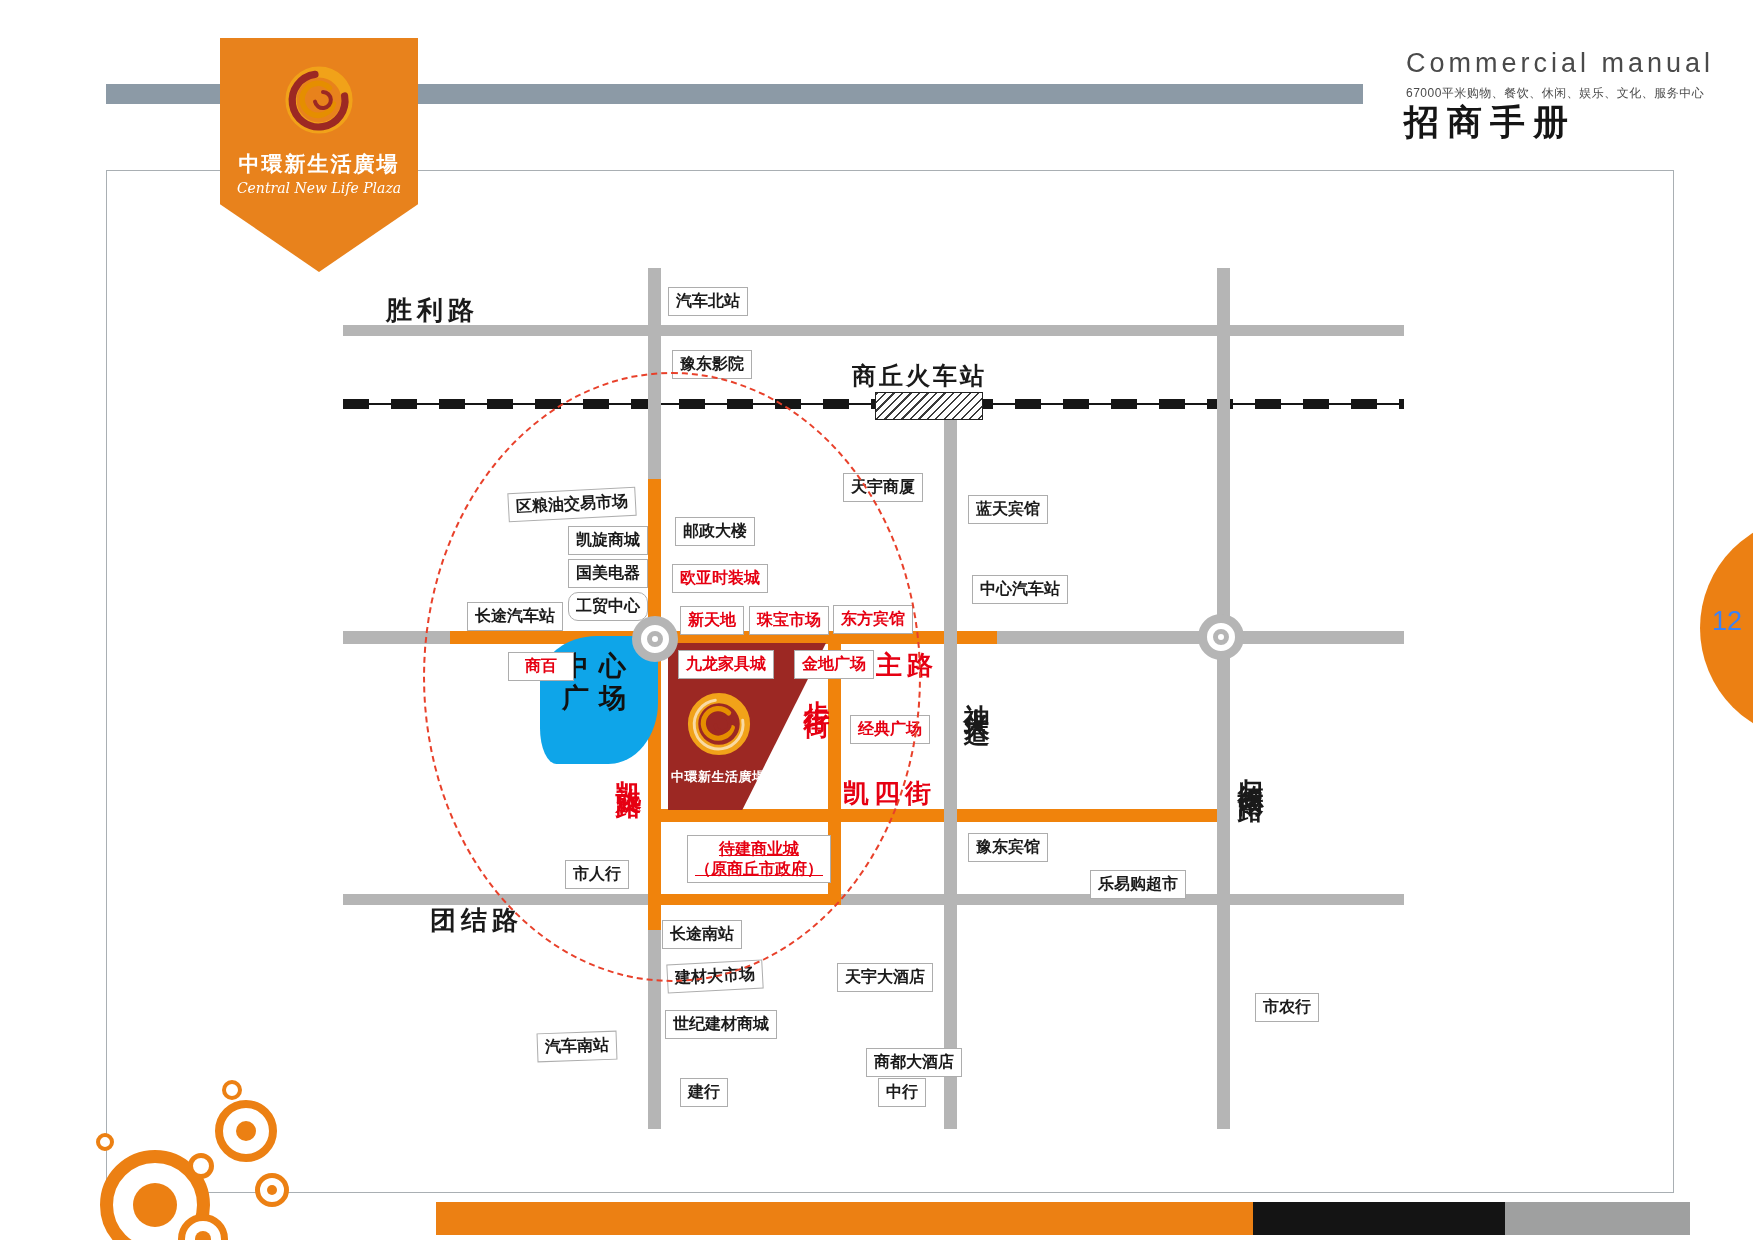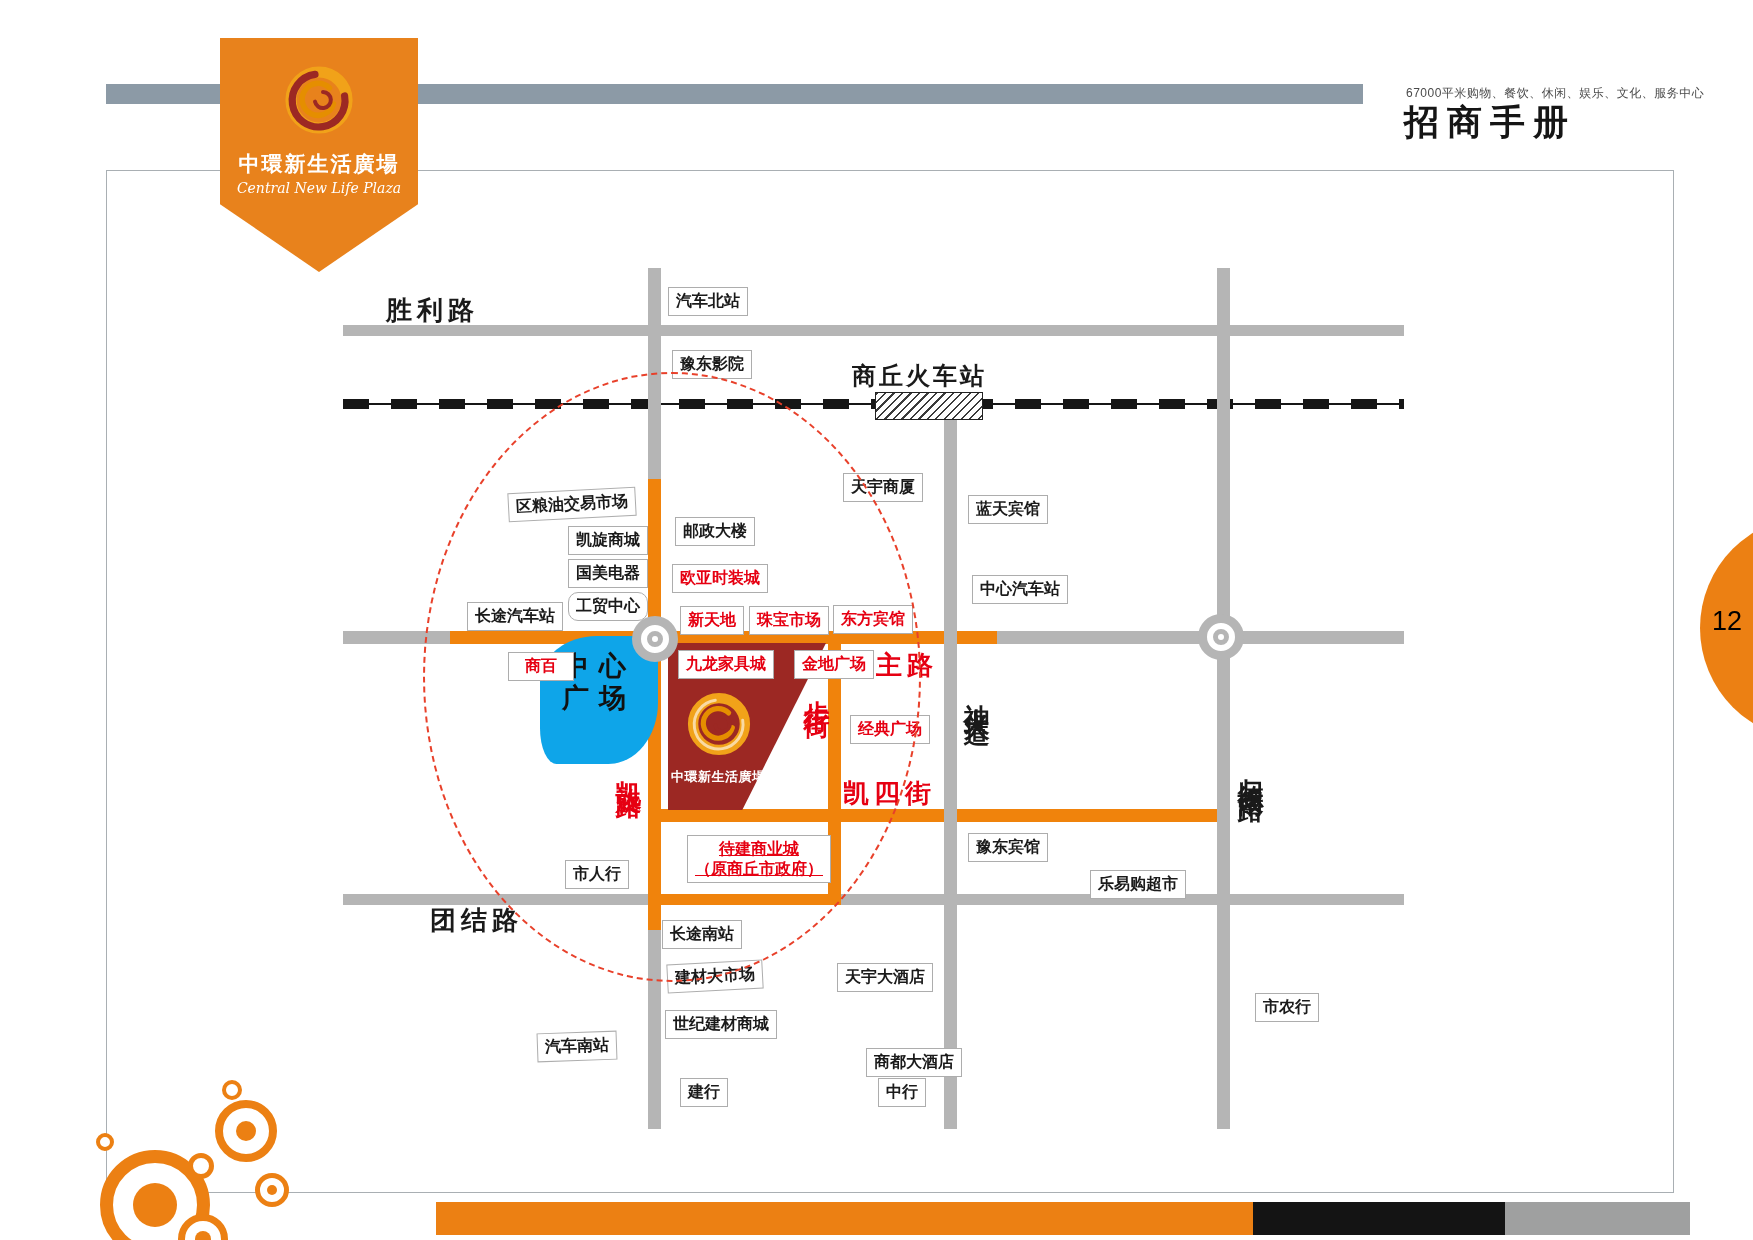--- a/index.html
+++ b/index.html
@@ -12,21 +12,21 @@
   .pennant{left:220px;top:38px;width:198px;height:234px;background:#E8821C;z-index:10;
            clip-path:polygon(0 0,100% 0,100% 71%,50% 100%,0 71%);text-align:center;}
   .pennant .logo{position:absolute;left:59px;top:22px;width:80px;height:80px;}
   .pennant .cn{position:absolute;left:0;top:112px;width:100%;color:#fff;font-size:21px;font-weight:bold;letter-spacing:2px;}
   .pennant .en{position:absolute;left:0;top:142px;width:100%;color:#fff;font-size:14px;font-style:italic;
                font-family:"DejaVu Serif","Liberation Serif",serif;}
   .man-en{left:1406px;top:48px;font-size:27px;color:#4a4a4a;letter-spacing:4px;z-index:2;}
   .man-sub{left:1406px;top:85px;font-size:12px;color:#4a4a4a;letter-spacing:0.5px;z-index:2;}
   .man-cn{left:1404px;top:99px;font-size:35px;font-weight:bold;color:#151515;letter-spacing:8px;z-index:2;}
   .page-tab{left:1700px;top:516px;width:224px;height:224px;border-radius:50%;background:#EC8013;z-index:9;}
-  .page-num{left:1712px;top:606px;font-size:27px;color:#000000;z-index:10;}
+  .page-num{left:1712px;top:606px;font-size:27px;color:#3b82f6;z-index:10;}
   
   .map-title{left:442px;top:218px;font-size:30px;font-weight:bold;color:#E50011;letter-spacing:3px;z-index:6;}
   
   .road{background:#B5B5B5;z-index:1;}
   .road.orange{background:#F0830C;}
   .railway{left:343px;top:399px;width:1061px;height:10px;z-index:1;
            background:repeating-linear-gradient(90deg,#161616 0 26px,#fff 26px 48px);}
   .railway::after{content:"";position:absolute;left:0;right:0;top:4px;height:2px;background:#161616;}
   .station-hatch{left:875px;top:392px;width:106px;height:26px;border:1px solid #222;z-index:4;
            background:#fff repeating-linear-gradient(135deg,rgba(25,25,25,.85) 0 1.5px,transparent 1.5px 6px);}
@@ -70,20 +70,21 @@
     <svg class="logo" viewBox="0 0 100 100">
       <circle cx="50" cy="50" r="35" fill="none" stroke="#F1A219" stroke-width="14"></circle>
       <path d="M82 45 A33 33 0 1 1 45 18" fill="none" stroke="#9C2823" stroke-width="9" stroke-linecap="round"></path>
       <path d="M63 35 A20 20 0 1 0 68 55" fill="none" stroke="#E58E00" stroke-width="7" stroke-linecap="round"></path>
       <path d="M55 40 A10 10 0 1 1 45 52" fill="none" stroke="#9C2823" stroke-width="5" stroke-linecap="round"></path>
     </svg>
     <div class="cn">中環新生活廣場</div>
     <div class="en">Central New Life Plaza</div>
   </div>
 
+  <div class="abs man-en">Commercial manual</div>
   <div class="abs man-sub">67000平米购物、餐饮、休闲、娱乐、文化、服务中心</div>
   <div class="abs man-cn">招商手册</div>
 
   <div class="abs page-tab"></div>
   <div class="abs page-num">12</div>
 
 
   <div class="abs road" style="left:343px;top:325px;width:1061px;height:11px;"></div>
   <div class="abs railway"></div>
   <div class="abs station-hatch"></div>

